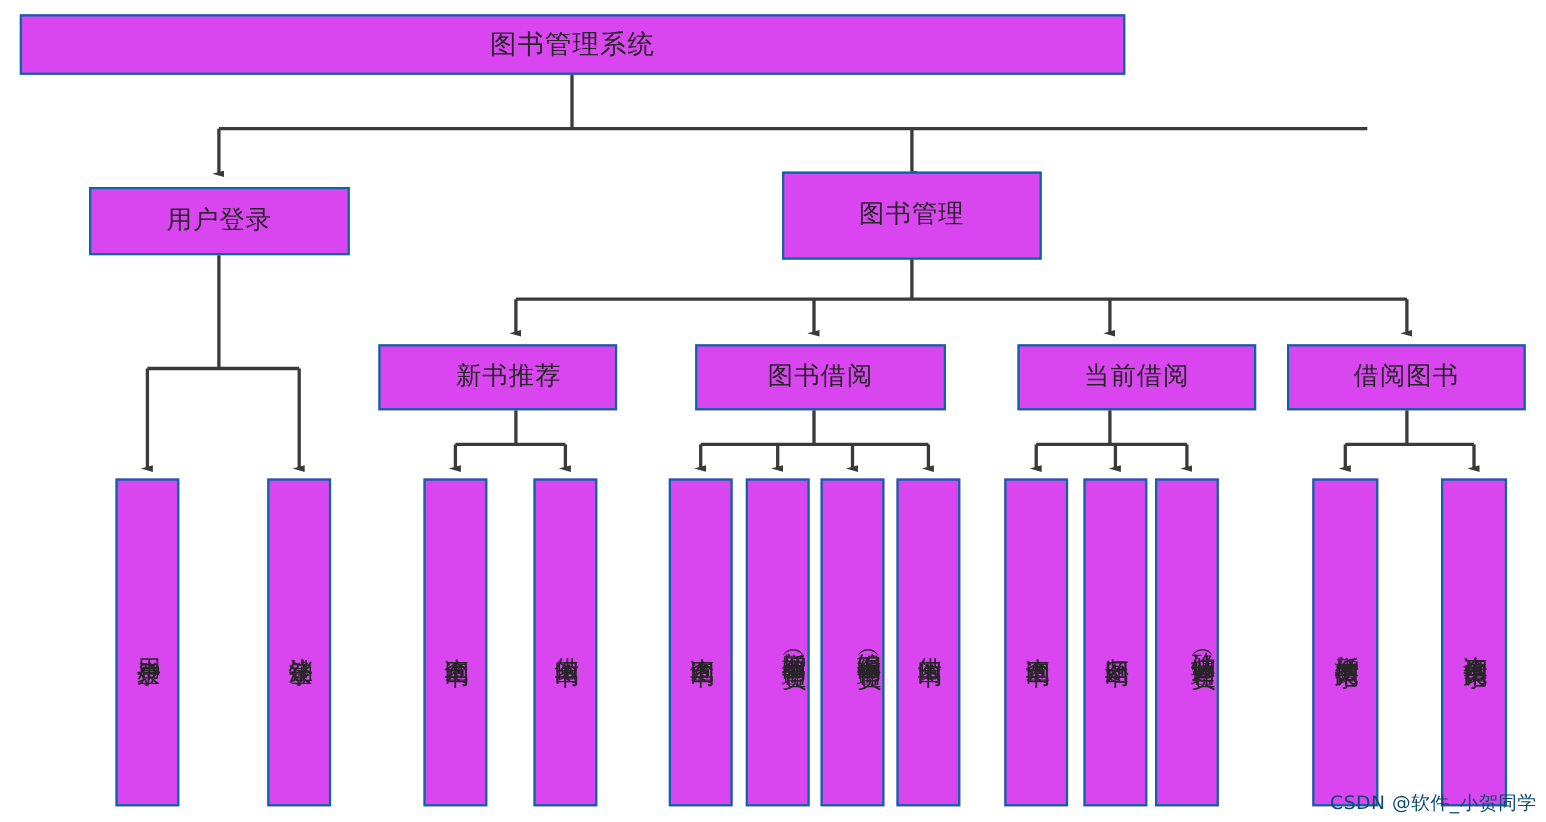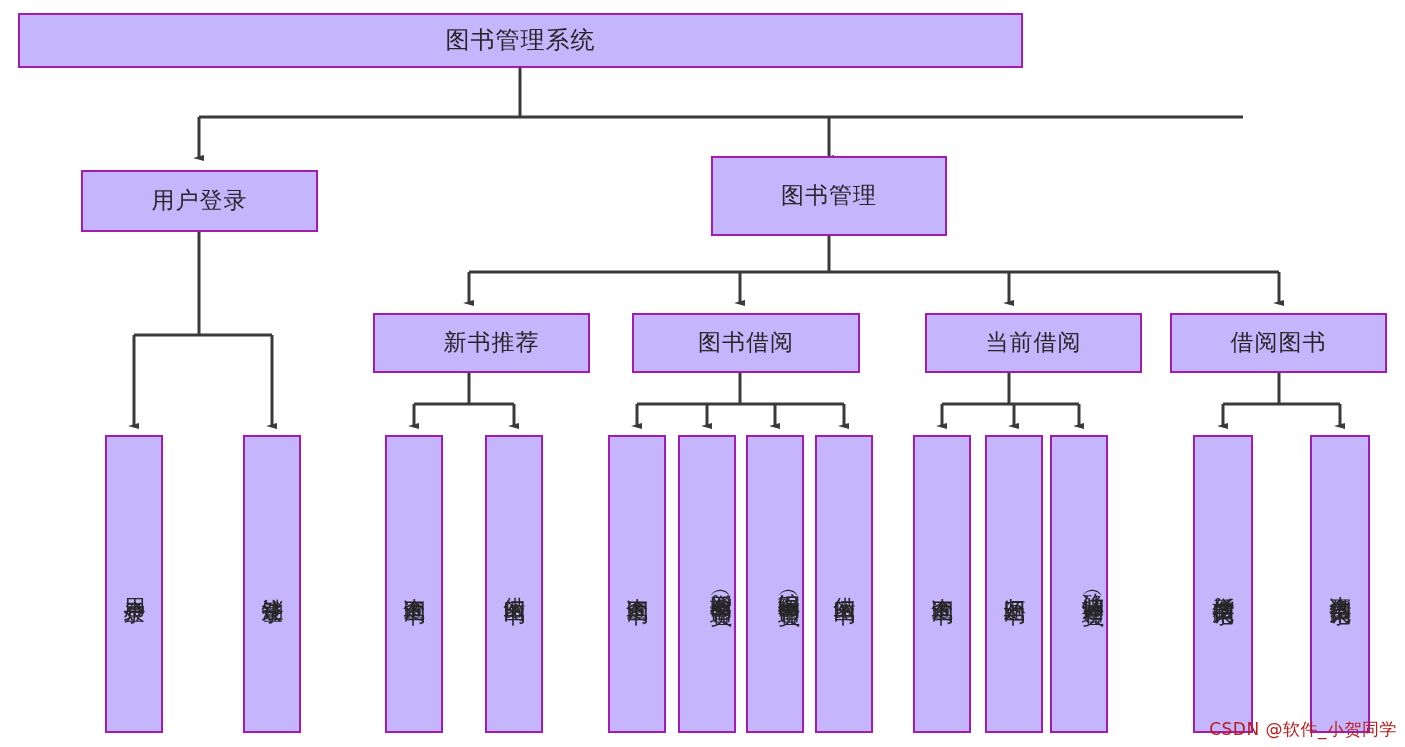--- a/index.html
+++ b/index.html
@@ -21,22 +21,22 @@
     position: absolute;
     left: 0;
     top: 0;
     width: 1405px;
     height: 747px;
     pointer-events: none;
   }
   .node {
     position: absolute;
     box-sizing: border-box;
-    border: 2px solid #a21caf;
-    background: #c4b5fd;
+    border: 2px solid #0369a1;
+    background: #d946ef;
     display: flex;
     align-items: center;
     justify-content: center;
     color: #262626;
   }
   .node.horiz {
     font-size: 23px;
     letter-spacing: 1px;
     line-height: 1.2;
   }
@@ -62,21 +62,21 @@
   }
   .vert .node-label {
     writing-mode: vertical-rl;
     text-orientation: upright;
   }
   #watermark {
     position: absolute;
     right: 8px;
     bottom: 6px;
     font-size: 17px;
-    color: #b91c1c;
+    color: #0c4a6e;
     letter-spacing: 0.5px;
     white-space: nowrap;
     user-select: none;
   }
 </style>
 </head>
 <body>
 
 <div id="diagram-root">
 
@@ -134,21 +134,21 @@
     <span class="node-label">图书管理系统</span>
   </div>
 
   <div class="node horiz" style="left:81px; top:170px; width:237px; height:62px;">
     <span class="node-label">用户登录</span>
   </div>
   <div class="node horiz" style="left:711px; top:156px; width:236px; height:80px;">
     <span class="node-label">图书管理</span>
   </div>
 
-  <div class="node horiz" style="left:373px; top:313px; width:217px; height:60px;padding-left:20px;">
+  <div class="node horiz" style="left:344px; top:313px; width:217px; height:60px;padding-left:20px;">
     <span class="node-label">新书推荐</span>
   </div>
   <div class="node horiz" style="left:632px; top:313px; width:228px; height:60px;">
     <span class="node-label">图书借阅</span>
   </div>
   <div class="node horiz" style="left:925px; top:313px; width:217px; height:60px;">
     <span class="node-label">当前借阅</span>
   </div>
   <div class="node horiz" style="left:1170px; top:313px; width:217px; height:60px;">
     <span class="node-label">借阅图书</span>

